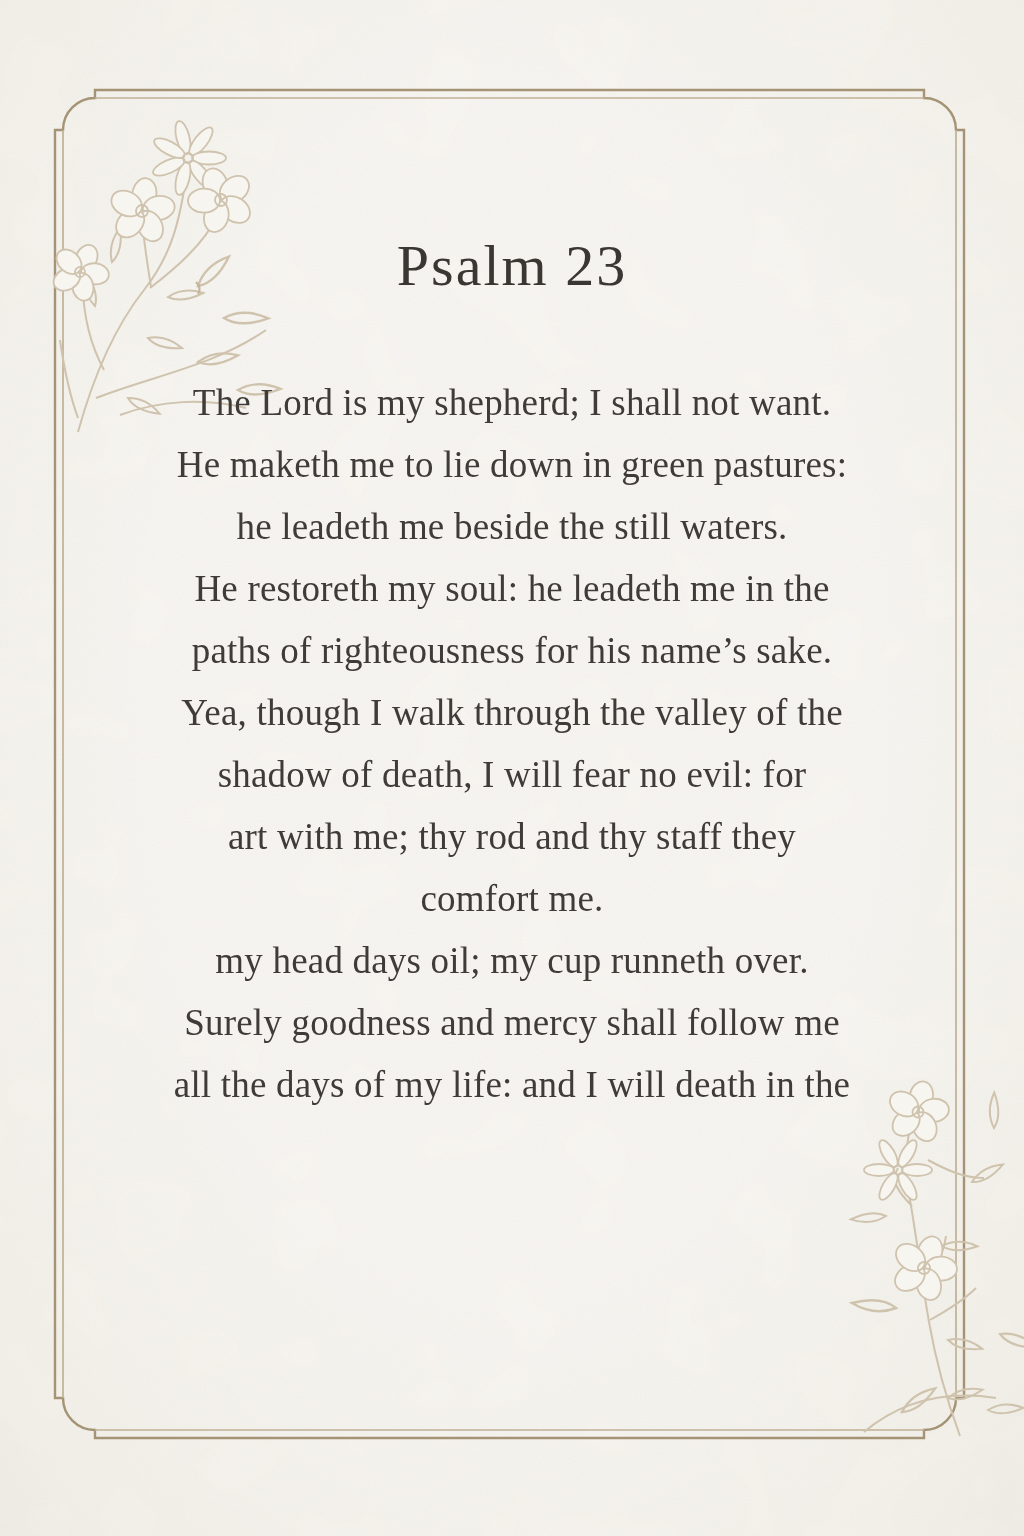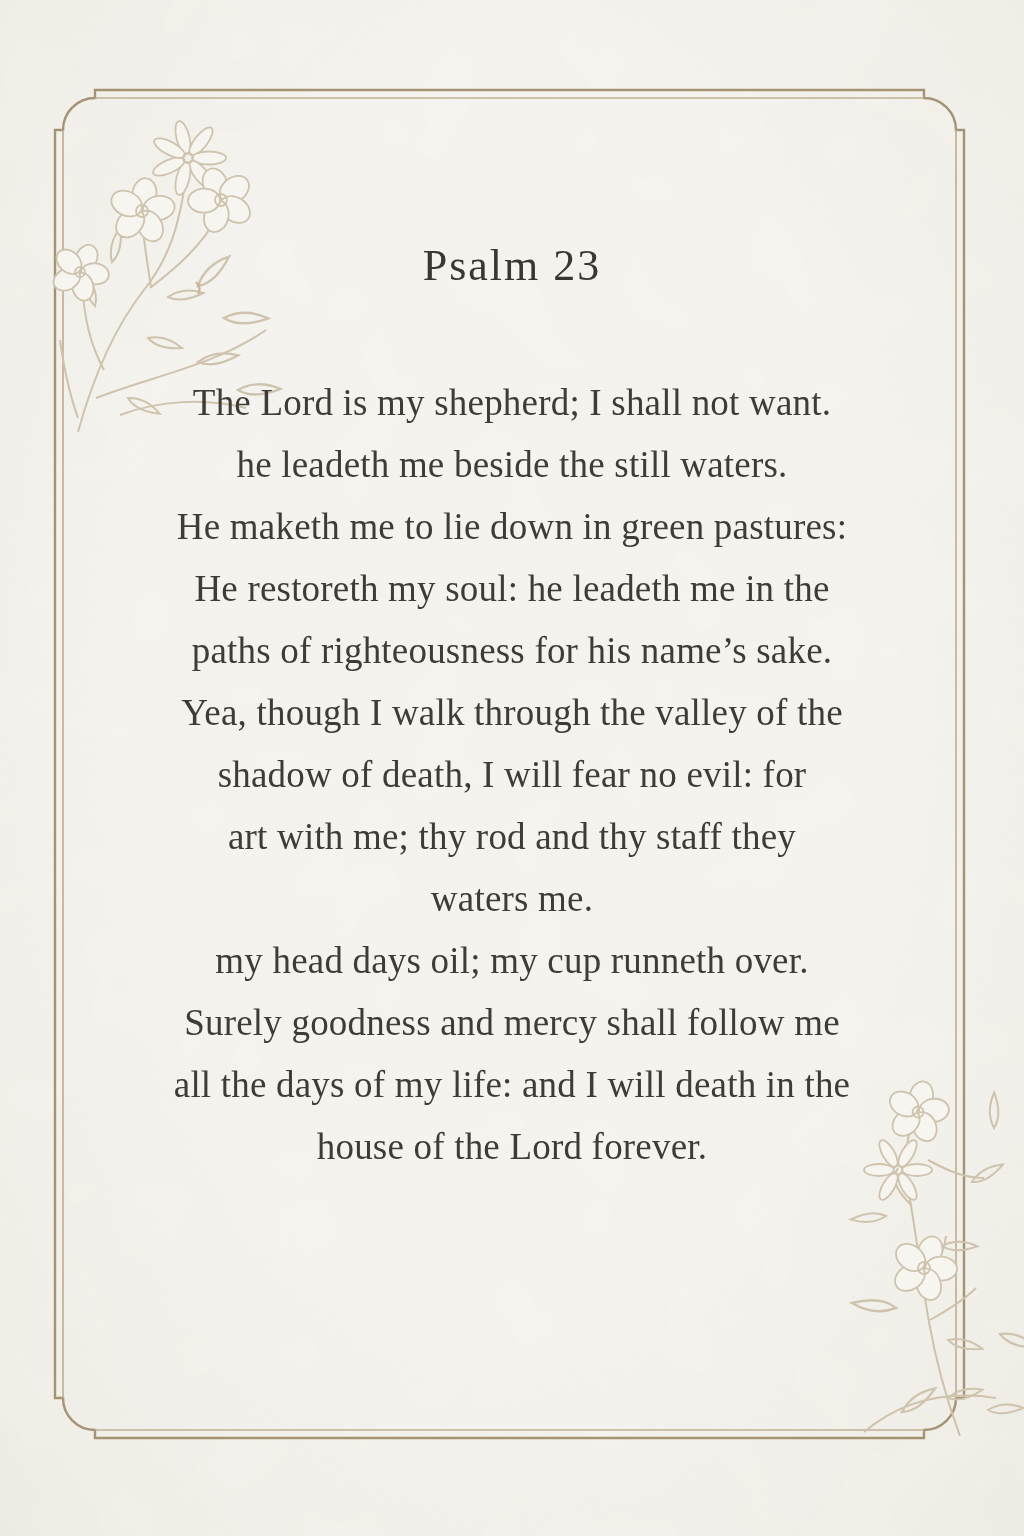--- a/index.html
+++ b/index.html
@@ -15,21 +15,21 @@
   .frame .outer-line{stroke:#a59376;stroke-width:2.4;}
   .frame .inner-line{stroke:#c0b196;stroke-width:1.7;}
   .floral path,.floral ellipse,.floral circle{stroke:#cfc3ae;stroke-width:2;fill:none;}
   .floral .petal{fill:#f7f5f0;stroke-width:1.8;}
   .floral .leaf{fill:#f7f5f0;stroke-width:1.8;}
   .floral .fcenter{fill:none;stroke-width:1.8;}
   .floral .accent{stroke:#c3b499;}
   h1.title{
     position:absolute;top:226px;left:0;width:1024px;height:80px;
     margin:0;text-align:center;
-    font-size:44px;font-weight:400;letter-spacing:2px;
+    font-size:58px;font-weight:400;letter-spacing:2px;
     line-height:80px;color:#3a3733;
   }
   .verse{
     position:absolute;top:372px;left:92px;width:840px;
     text-align:center;color:#3e3b38;
   }
   .verse p{
     margin:0;font-size:37px;line-height:62px;
     letter-spacing:0.2px;white-space:nowrap;
   }
@@ -161,27 +161,26 @@
         <ellipse class="petal" cx="0" cy="-17" rx="12" ry="16" transform="rotate(288)"></ellipse>
         <circle class="fcenter" r="6"></circle>
       </g>
     </g>
   </svg>
 
   <h1 class="title">Psalm 23</h1>
 
   <div class="verse">
     <p>The Lord is my shepherd; I shall not want.</p>
+    <p>He maketh me to lie down in green pastures:</p>
     <p>he leadeth me beside the still waters.</p>
-    <p>He maketh me to lie down in green pastures:</p>
     <p>He restoreth my soul: he leadeth me in the</p>
     <p>paths of righteousness for his name’s sake.</p>
     <p>Yea, though I walk through the valley of the</p>
     <p>shadow of death, I will fear no evil: for</p>
     <p>art with me; thy rod and thy staff they</p>
-    <p>waters me.</p>
+    <p>comfort me.</p>
     <p>my head days oil; my cup runneth over.</p>
     <p>Surely goodness and mercy shall follow me</p>
     <p>all the days of my life: and I will death in the</p>
-    <p>house of the Lord forever.</p>
   </div>
 
 </div>
 
 </body></html>

